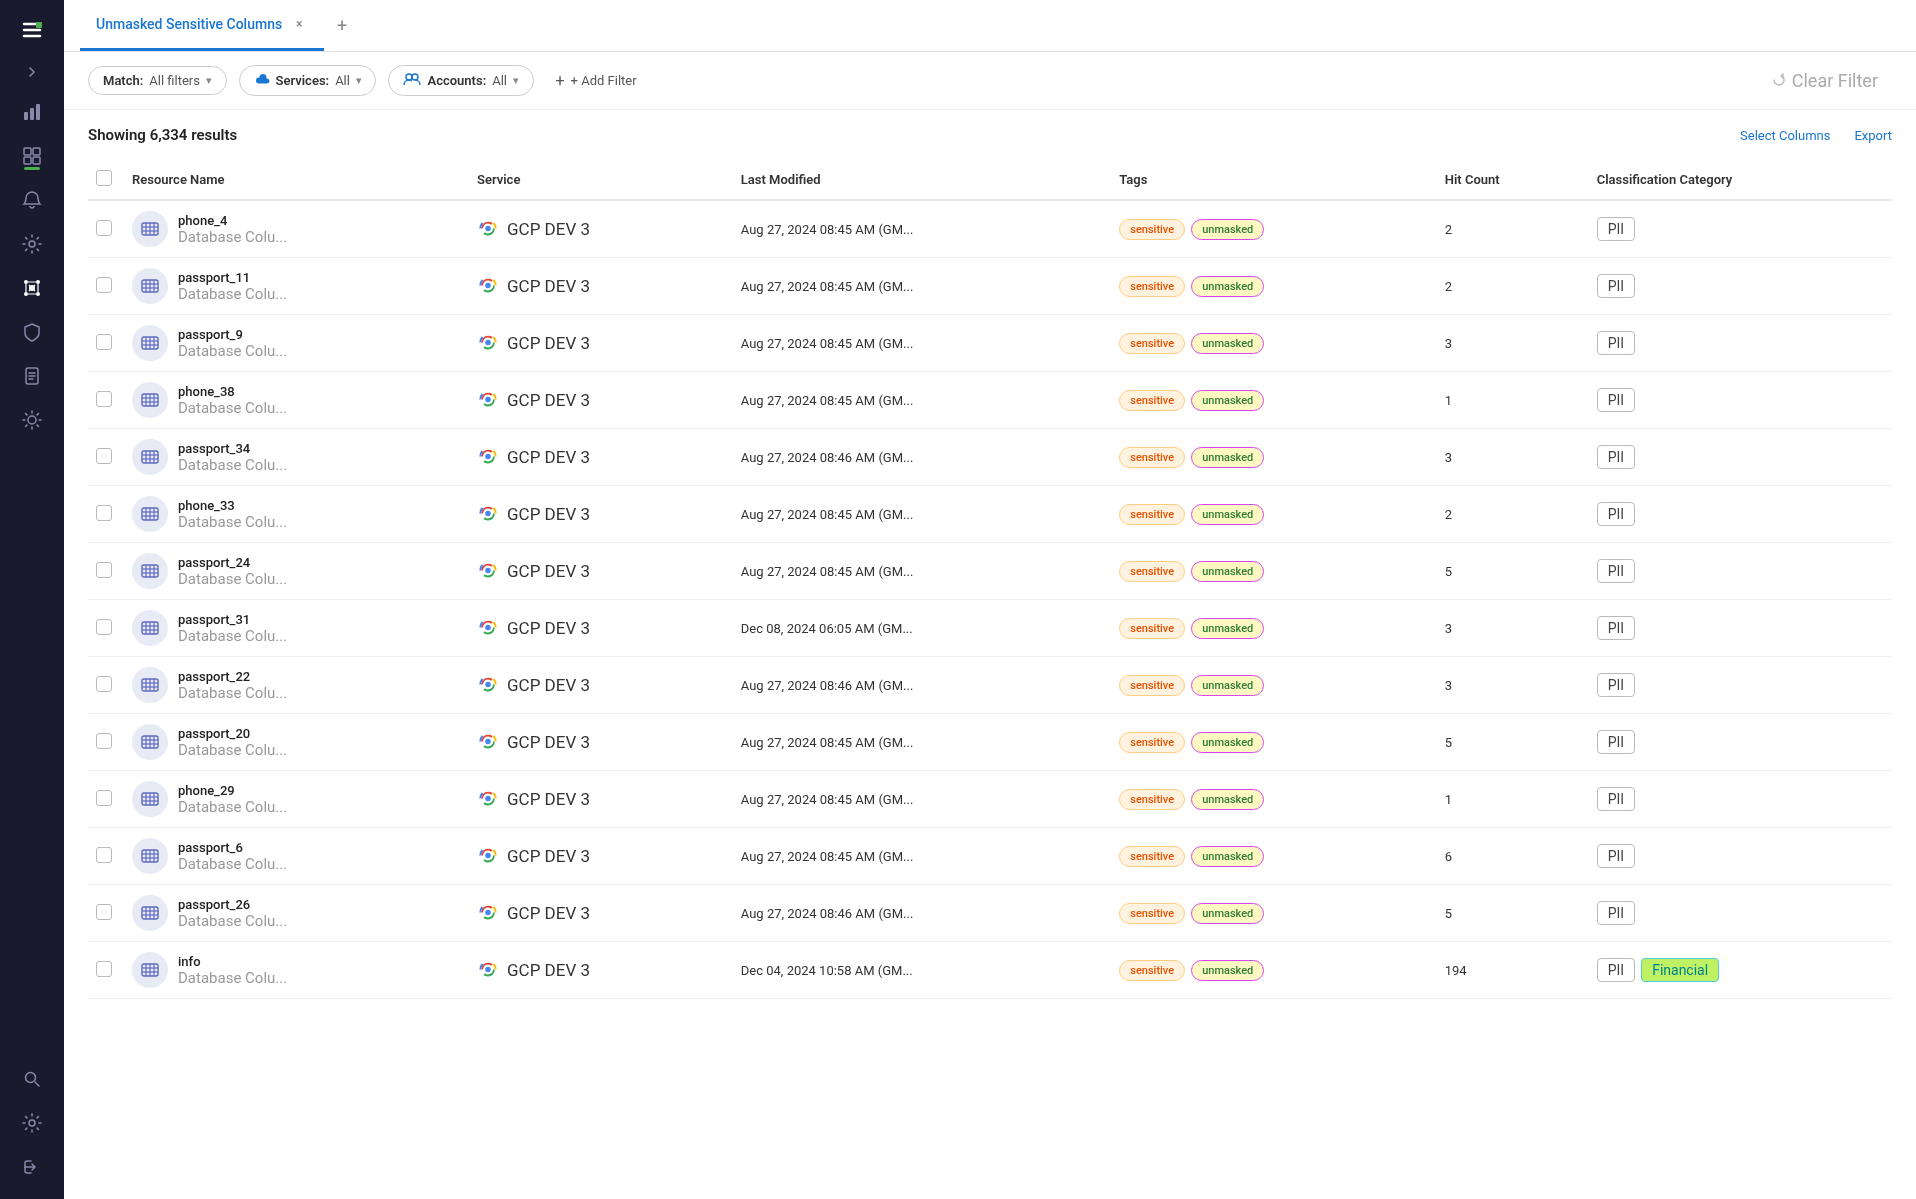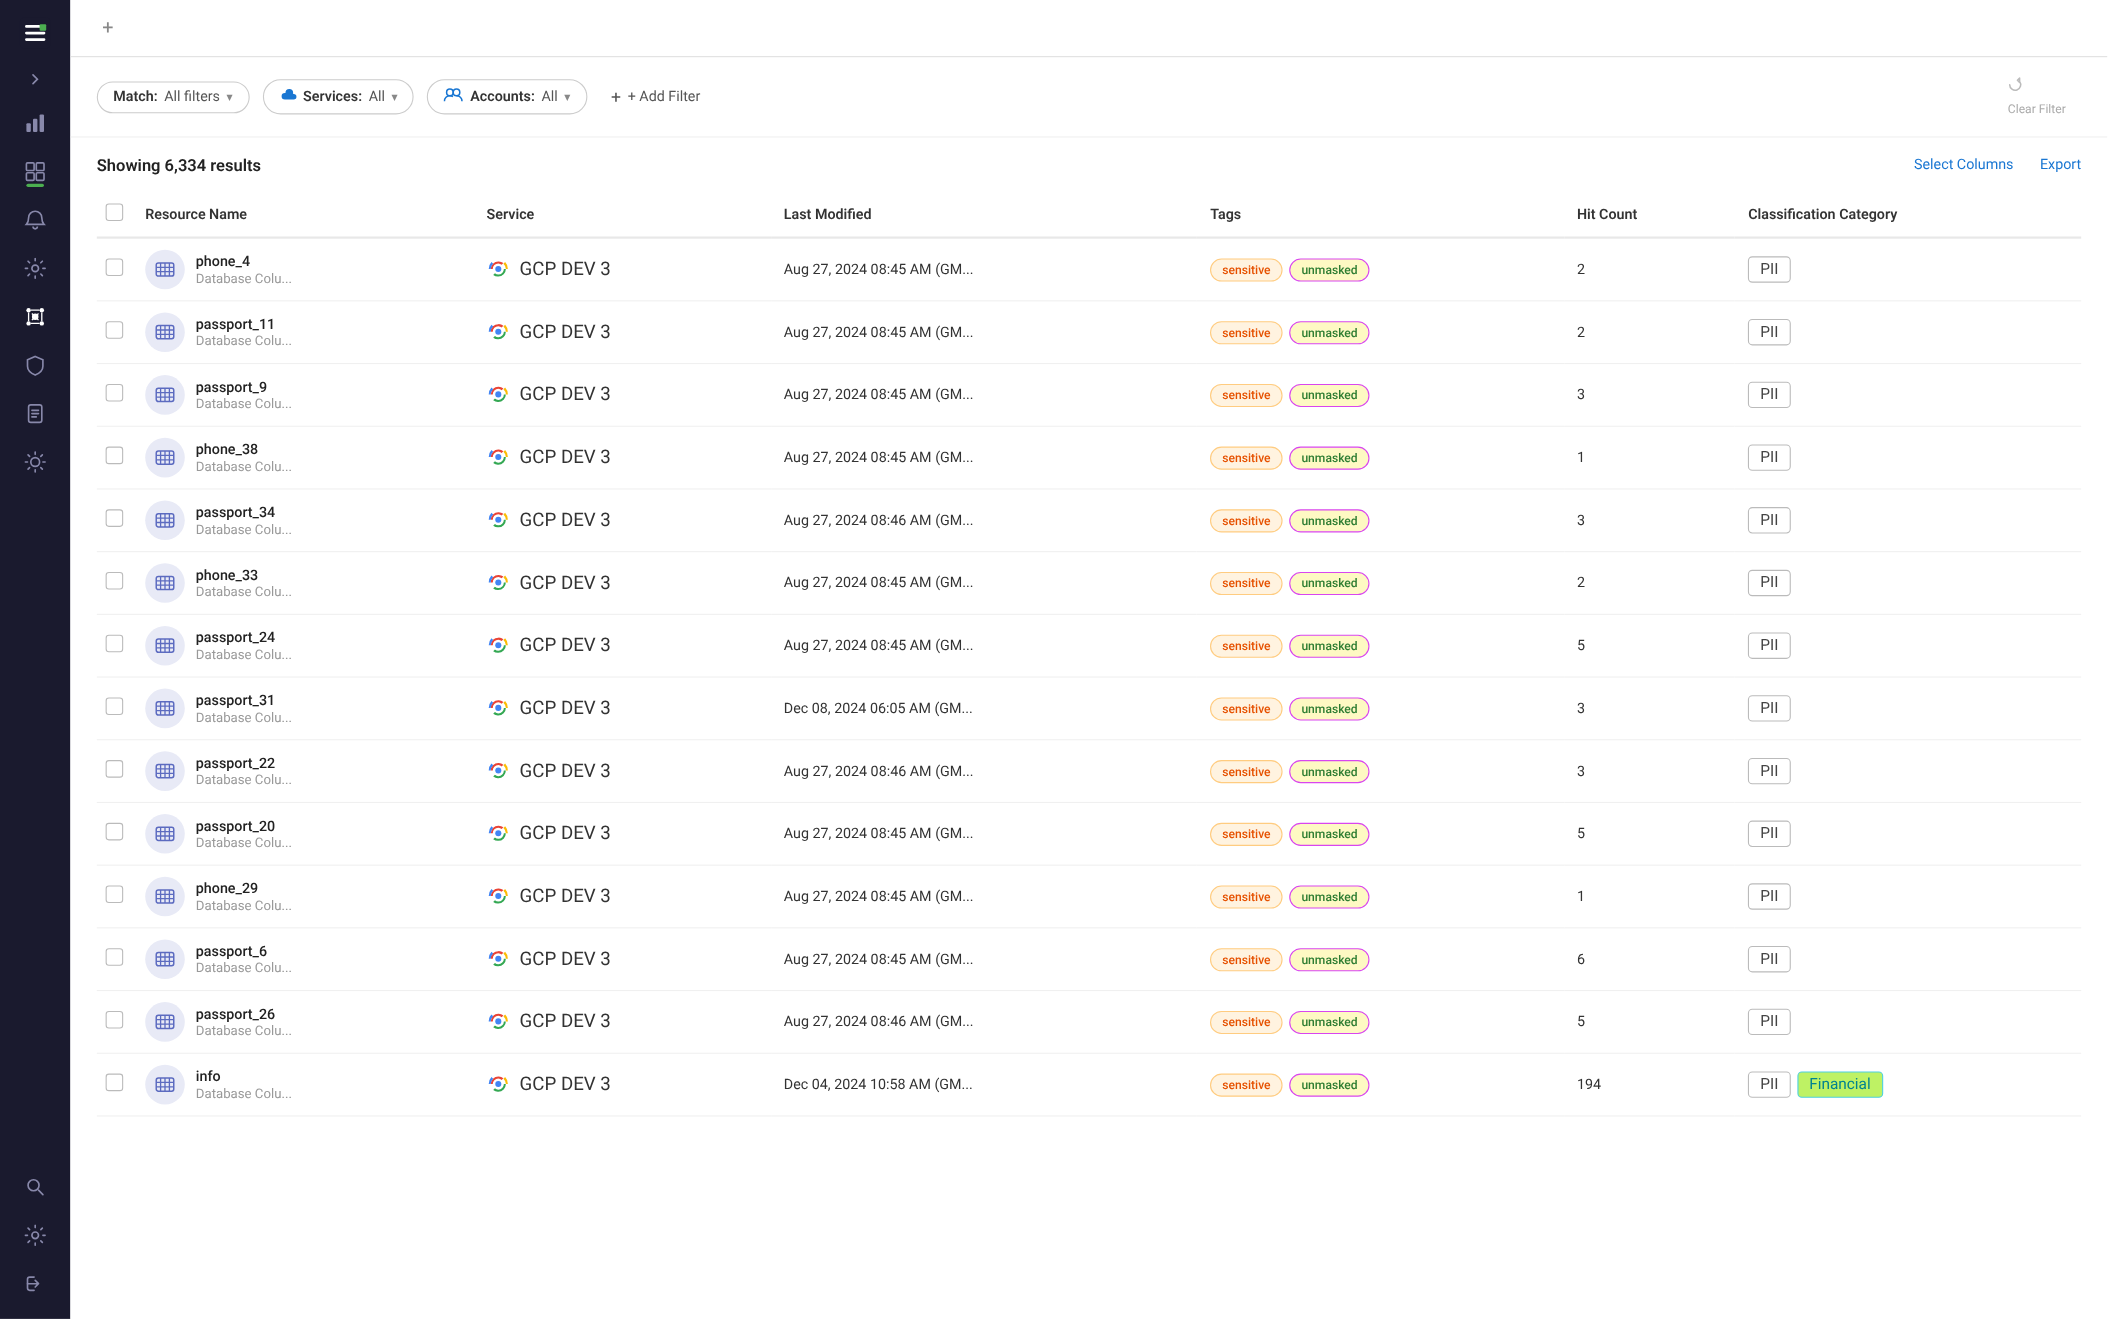--- a/index.html
+++ b/index.html
@@ -118,25 +118,24 @@
     .filter-chip .chevron { color: #888; font-size: 11px; }
     .add-filter-btn {
       display: flex; align-items: center; gap: 6px;
       font-size: 13px; color: #555;
       cursor: pointer;
       padding: 6px 10px;
       border-radius: 4px;
     }
     .toolbar-spacer { flex: 1; }
     .clear-filter-btn {
-      display: flex; align-items: flex-start; gap: 6px;
-      font-size: 11px; color: #aaa;
+      display: flex; align-items: center; gap: 6px;
+      font-size: 18px; color: #aaa;
       cursor: pointer;
       padding: 6px 14px;
-      flex-direction: column;
     }
 
     
     .content {
       flex: 1;
       overflow-y: auto;
       padding: 16px 24px;
     }
     .results-header {
       display: flex; align-items: center;
@@ -194,21 +193,21 @@
     .resource-icon {
       width: 36px; height: 36px;
       border-radius: 50%;
       background: #e8eaf6;
       display: flex; align-items: center; justify-content: center;
       flex-shrink: 0;
       color: #5c6bc0;
       font-size: 16px;
     }
     .resource-name { font-size: 13px; font-weight: 500; color: #222; }
-    .resource-sub { font-size: 12px; color: #999; }
+    .resource-sub { font-size: 15px; color: #999; }
 
     
     .service-cell {
       display: flex; align-items: center; gap: 8px;
       font-size: 17px;
     }
     .gcp-icon {
       width: 22px; height: 22px;
       flex-shrink: 0;
     }
@@ -338,20 +337,24 @@
     <svg width="20" height="20" viewBox="0 0 20 20" fill="none">
         <path d="M13 10H3M10 7l3 3-3 3" stroke="#8888aa" stroke-width="1.5" stroke-linecap="round" stroke-linejoin="round"></path>
         <path d="M9 4H5a2 2 0 00-2 2v8a2 2 0 002 2h4" stroke="#8888aa" stroke-width="1.5" stroke-linecap="round"></path>
       </svg>
   </div>
 </nav>
 
 <div class="main">
 
   <div class="tab-bar">
+    <div class="tab active">
+      <span>Unmasked Sensitive Columns</span>
+      <span class="tab-close">×</span>
+    </div>
     <div class="tab-add">+</div>
   </div>
 
   <div class="toolbar">
     <div class="filter-chip">
       <span class="label">Match:</span>
       <span class="value">All filters</span>
       <span class="chevron">▾</span>
     </div>
 

